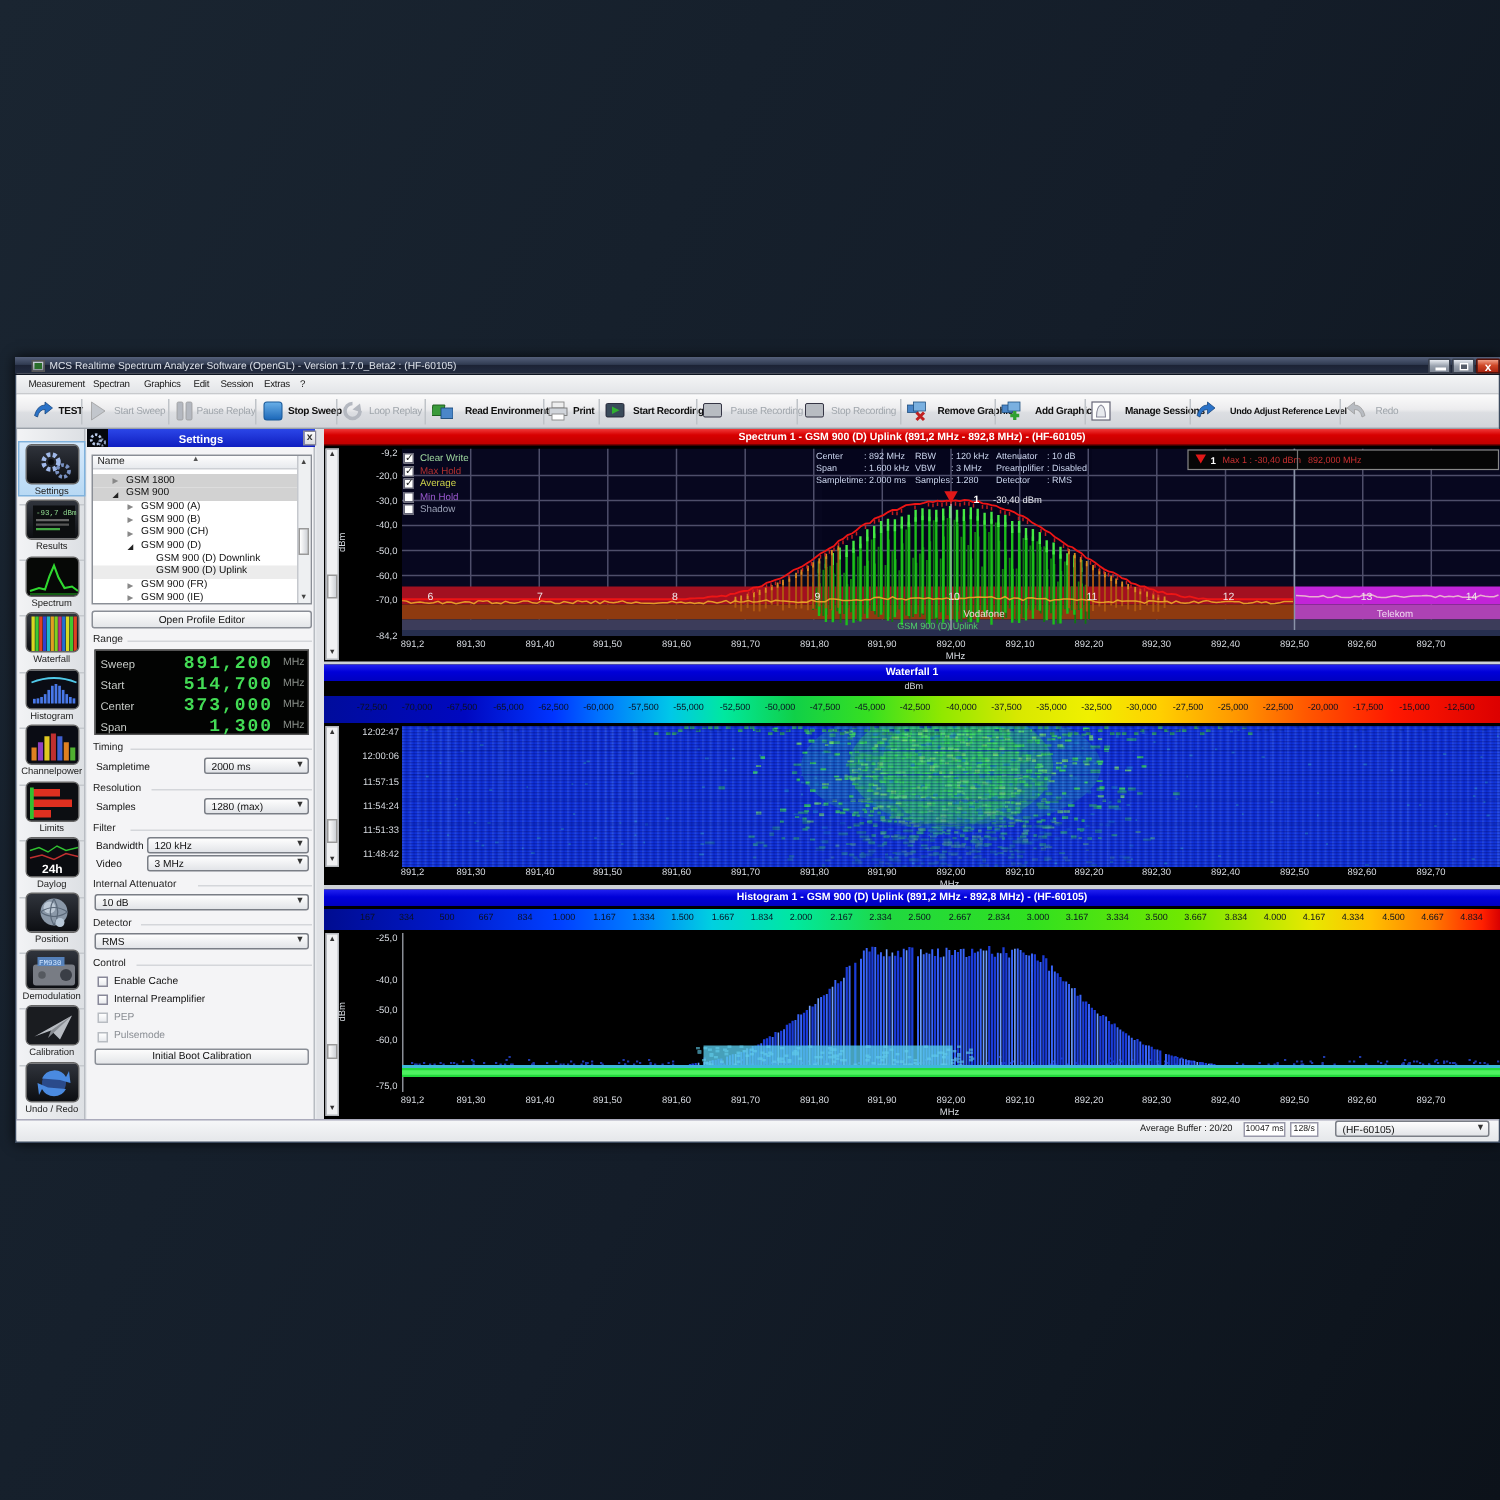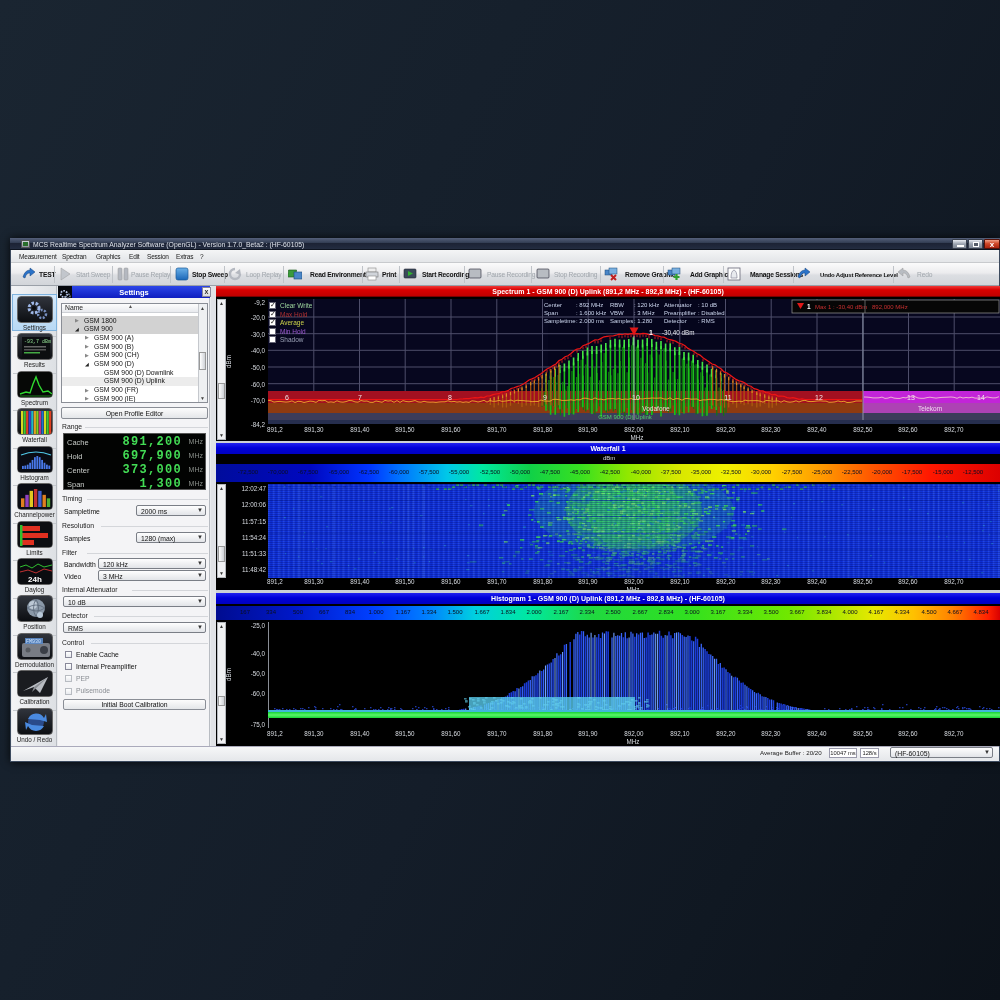--- a/index.html
+++ b/index.html
@@ -374,27 +374,27 @@
       <div style="position:absolute;top:1px;left:1px;font-size:5px;color:#444;">▲</div>
       <div style="position:absolute;top:48px;left:0px;width:7px;height:18px;background:linear-gradient(90deg,#fff,#cfd2d7);border:1px solid #999;"></div>
       <div style="position:absolute;bottom:1px;left:1px;font-size:5px;color:#444;">▼</div>
     </div>
   </div>
 <div class="gbtn" style="left:61px;top:407px;width:147px;height:12px;line-height:11px;">Open Profile Editor</div>
 <div class="grplbl" style="left:62px;top:423px;">Range</div>
 <div class="grpline" style="left:84px;top:427px;width:124px;"></div>
 <div class="lcd">
     <div class="lcdrow" style="top:1px">
-      <span class="n">Cache</span>
+      <span class="n">Sweep</span>
       <span class="v">891,200</span>
       <span class="u">MHz</span>
     </div>
     <div class="lcdrow" style="top:15px">
-      <span class="n">Hold</span>
-      <span class="v">697,900</span>
+      <span class="n">Start</span>
+      <span class="v">514,700</span>
       <span class="u">MHz</span>
     </div>
     <div class="lcdrow" style="top:29px">
       <span class="n">Center</span>
       <span class="v">373,000</span>
       <span class="u">MHz</span>
     </div>
     <div class="lcdrow" style="top:43px">
       <span class="n">Span</span>
       <span class="v">1,300</span>

